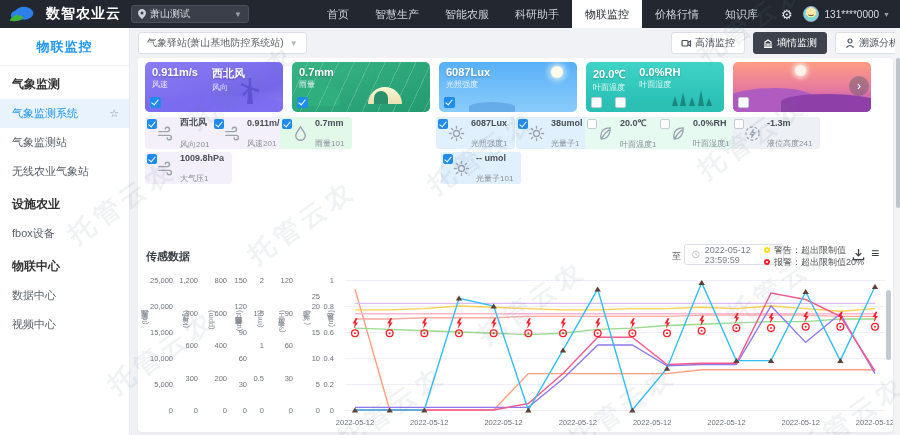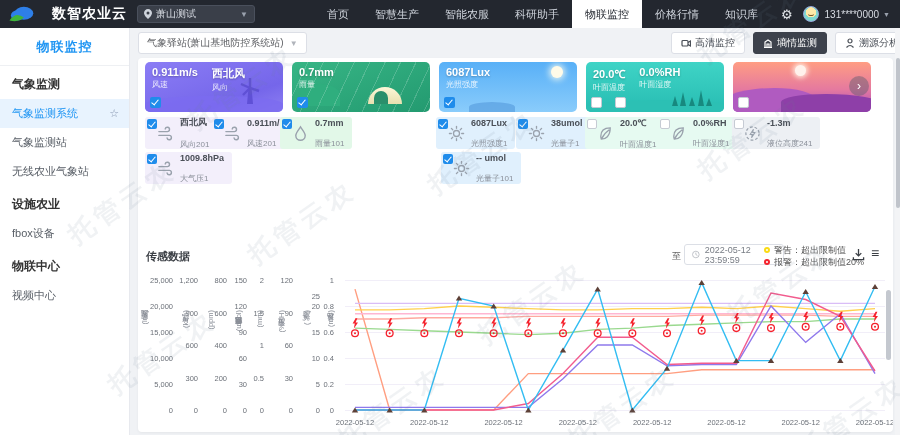--- a/index.html
+++ b/index.html
@@ -1,20 +1,20 @@
 <!DOCTYPE html>
 <html><head>
 <meta charset="utf-8">
 <style>
   * { margin:0; padding:0; box-sizing:border-box; }
   html,body { width:900px; height:435px; overflow:hidden; font-family:"Liberation Sans",sans-serif; background:#f0f2f5; position:relative; }
 
   
   .navbar { position:absolute; left:0; top:0; width:900px; height:28px; background:#23272f; display:flex; align-items:center; z-index:30; }
-  .brand { display:flex; align-items:center; gap:18px; padding:0 10px 0 8px; }
+  .brand { display:flex; align-items:center; gap:12px; padding:0 10px 0 8px; }
   .brand-title { color:#fff; font-size:14px; font-weight:bold; letter-spacing:1px; }
   .loc-select { display:flex; align-items:center; gap:4px; background:#3a3f49; border:1px solid #4a505c; border-radius:3px; height:18px; width:118px; padding:0 6px; color:#d9dde4; font-size:10px; cursor:pointer; }
   .loc-select .caret { margin-left:auto; color:#9aa1ad; font-size:8px; }
   .nav-right { margin-left:auto; display:flex; align-items:center; height:28px; }
   .nav-item { color:#cfd4dc; font-size:11px; padding:0 13px; height:28px; display:flex; align-items:center; cursor:pointer; white-space:nowrap; }
   .nav-item.active { background:#ffffff; color:#23272f; }
   .nav-gear { color:#e3e6ea; font-size:13px; padding:0 10px; cursor:pointer; }
   .avatar { width:16px; height:16px; border-radius:50%; background:radial-gradient(circle at 50% 38%, #ffe9a8 0 45%, #7fd8cf 46% 100%); border:1px solid #9ad; position:relative; }
   .avatar::after{ content:""; position:absolute; left:4px; top:5px; width:6px; height:3px; border-bottom:1px solid #7a5c2e; border-radius:50%; }
   .nav-user { color:#d9dde4; font-size:10px; padding:0 10px 0 6px; display:flex; align-items:center; gap:4px; cursor:pointer; }
@@ -154,20 +154,23 @@
         <span>气象监测站</span>
       </div>
       <div class="sb-item">
         <span>无线农业气象站</span>
       </div>
       <div class="sb-section">设施农业</div>
       <div class="sb-item">
         <span>fbox设备</span>
       </div>
       <div class="sb-section">物联中心</div>
+      <div class="sb-item">
+        <span>数据中心</span>
+      </div>
       <div class="sb-item">
         <span>视频中心</span>
       </div>
     </div>
 </div>
 
 <div class="toolbar">
   <div class="station-select">
     <span>气象驿站(萧山基地防控系统站)</span>
     <span class="caret">▼</span>

